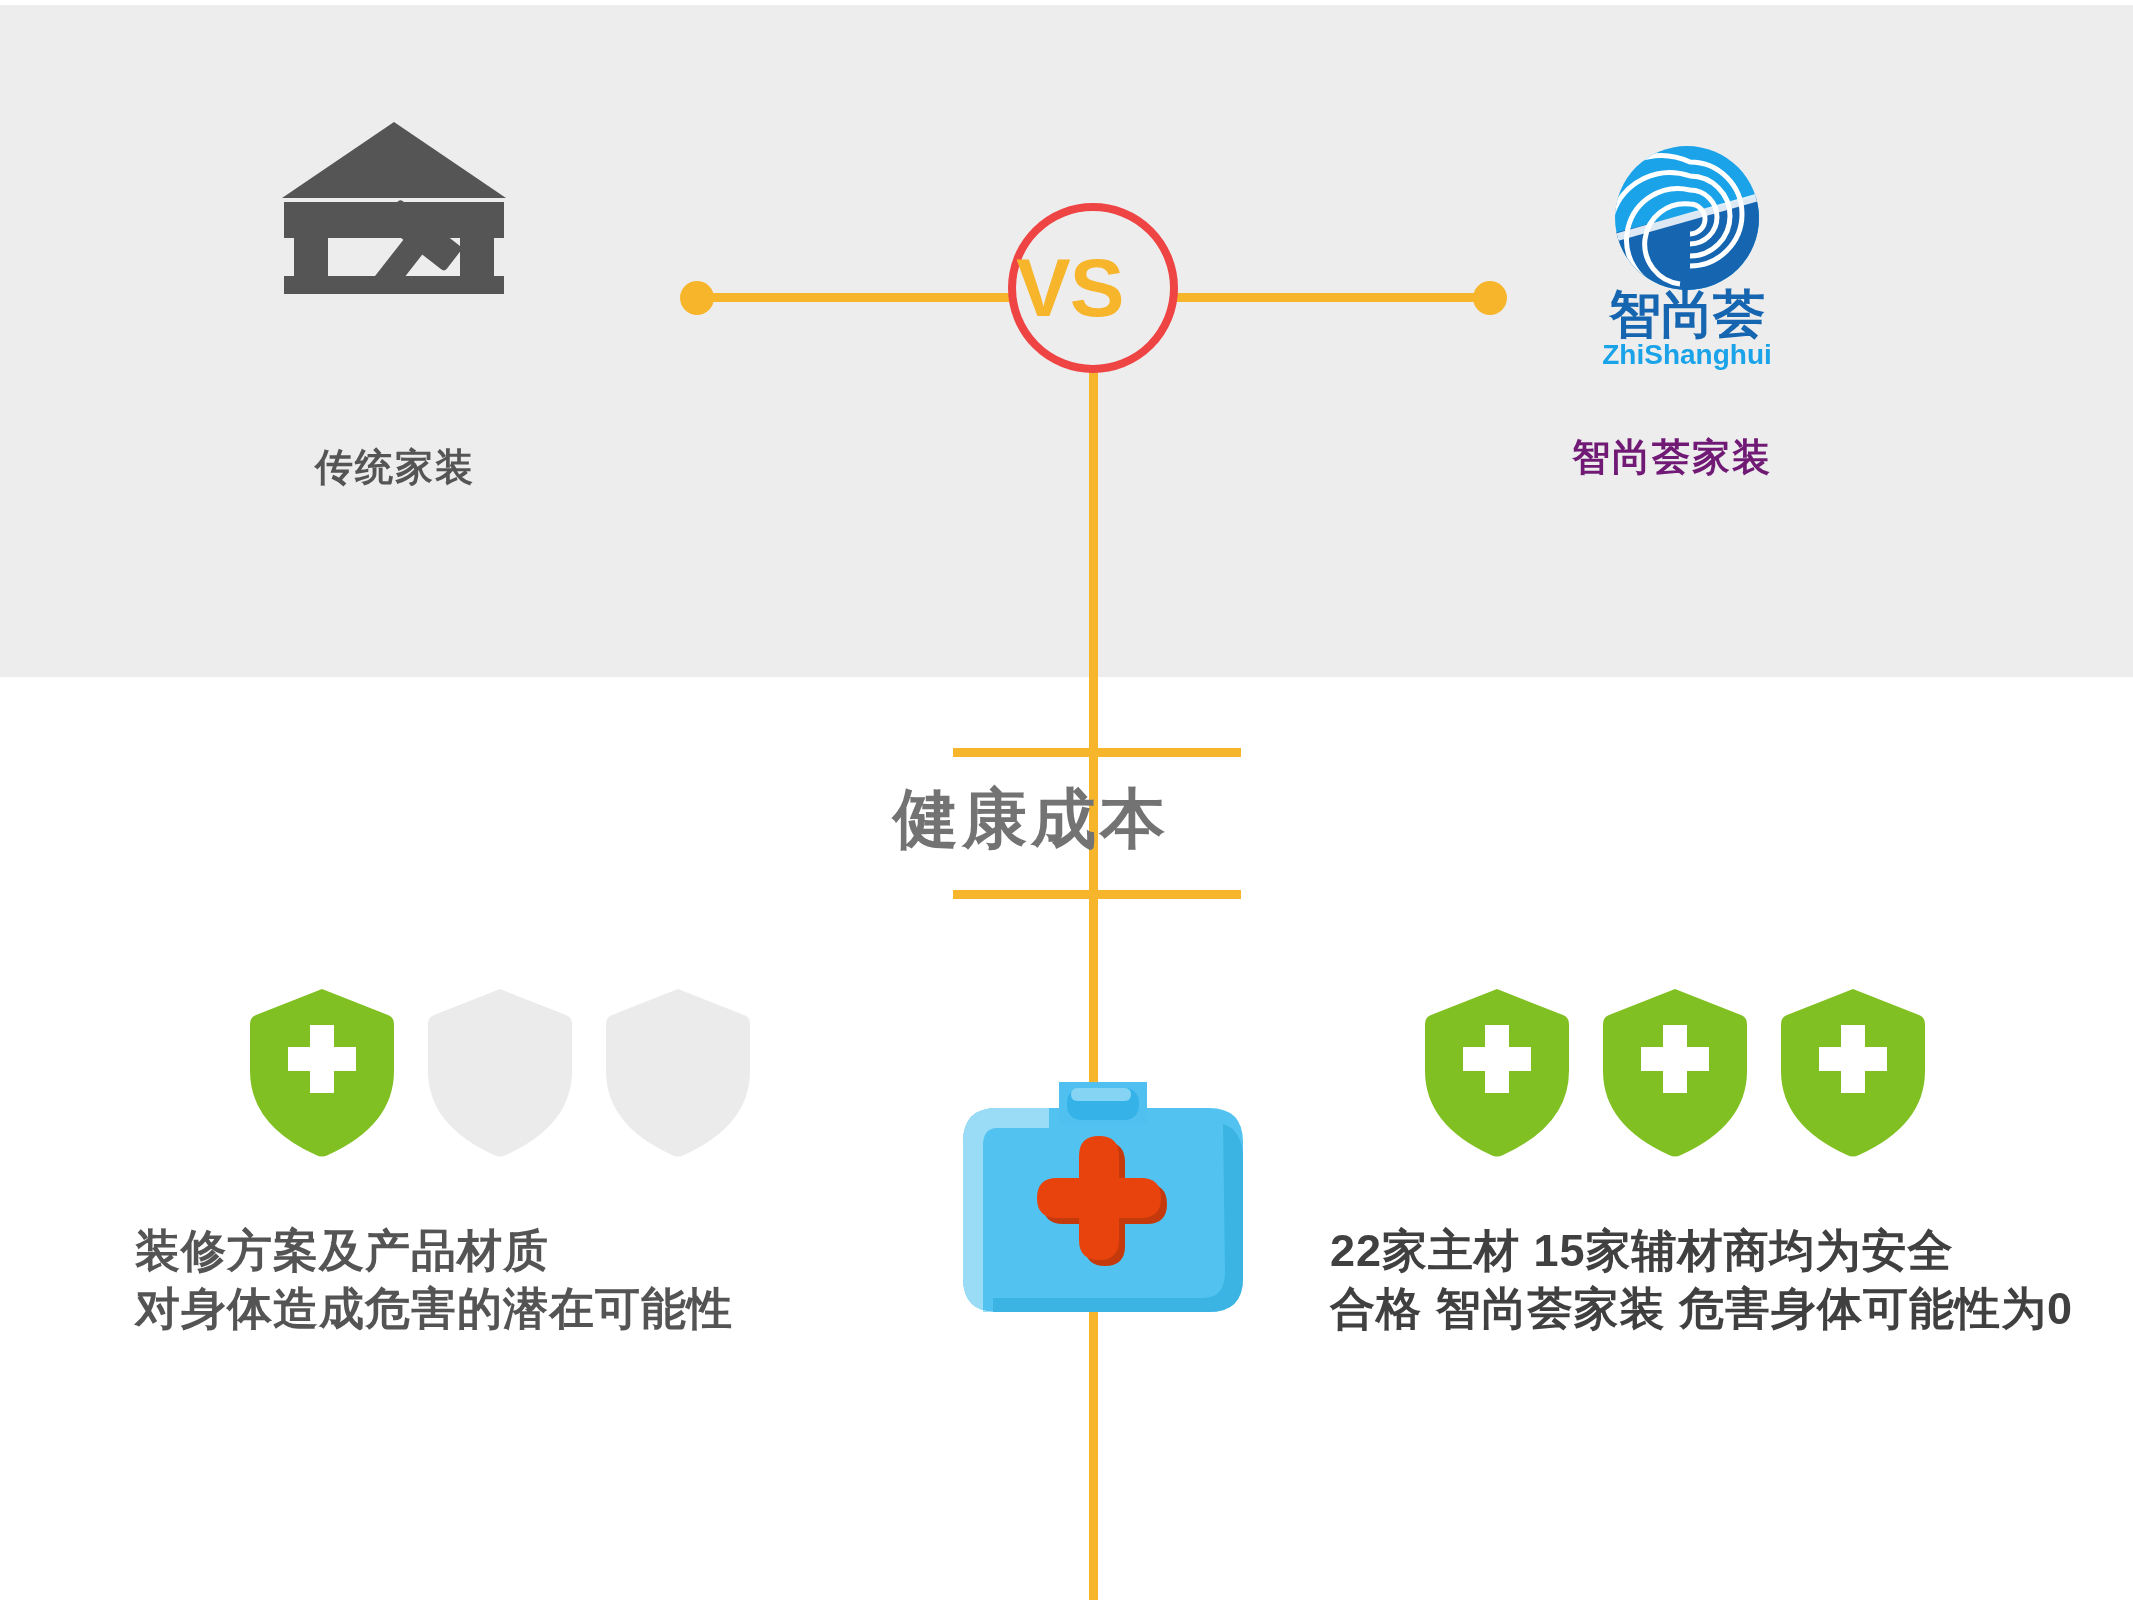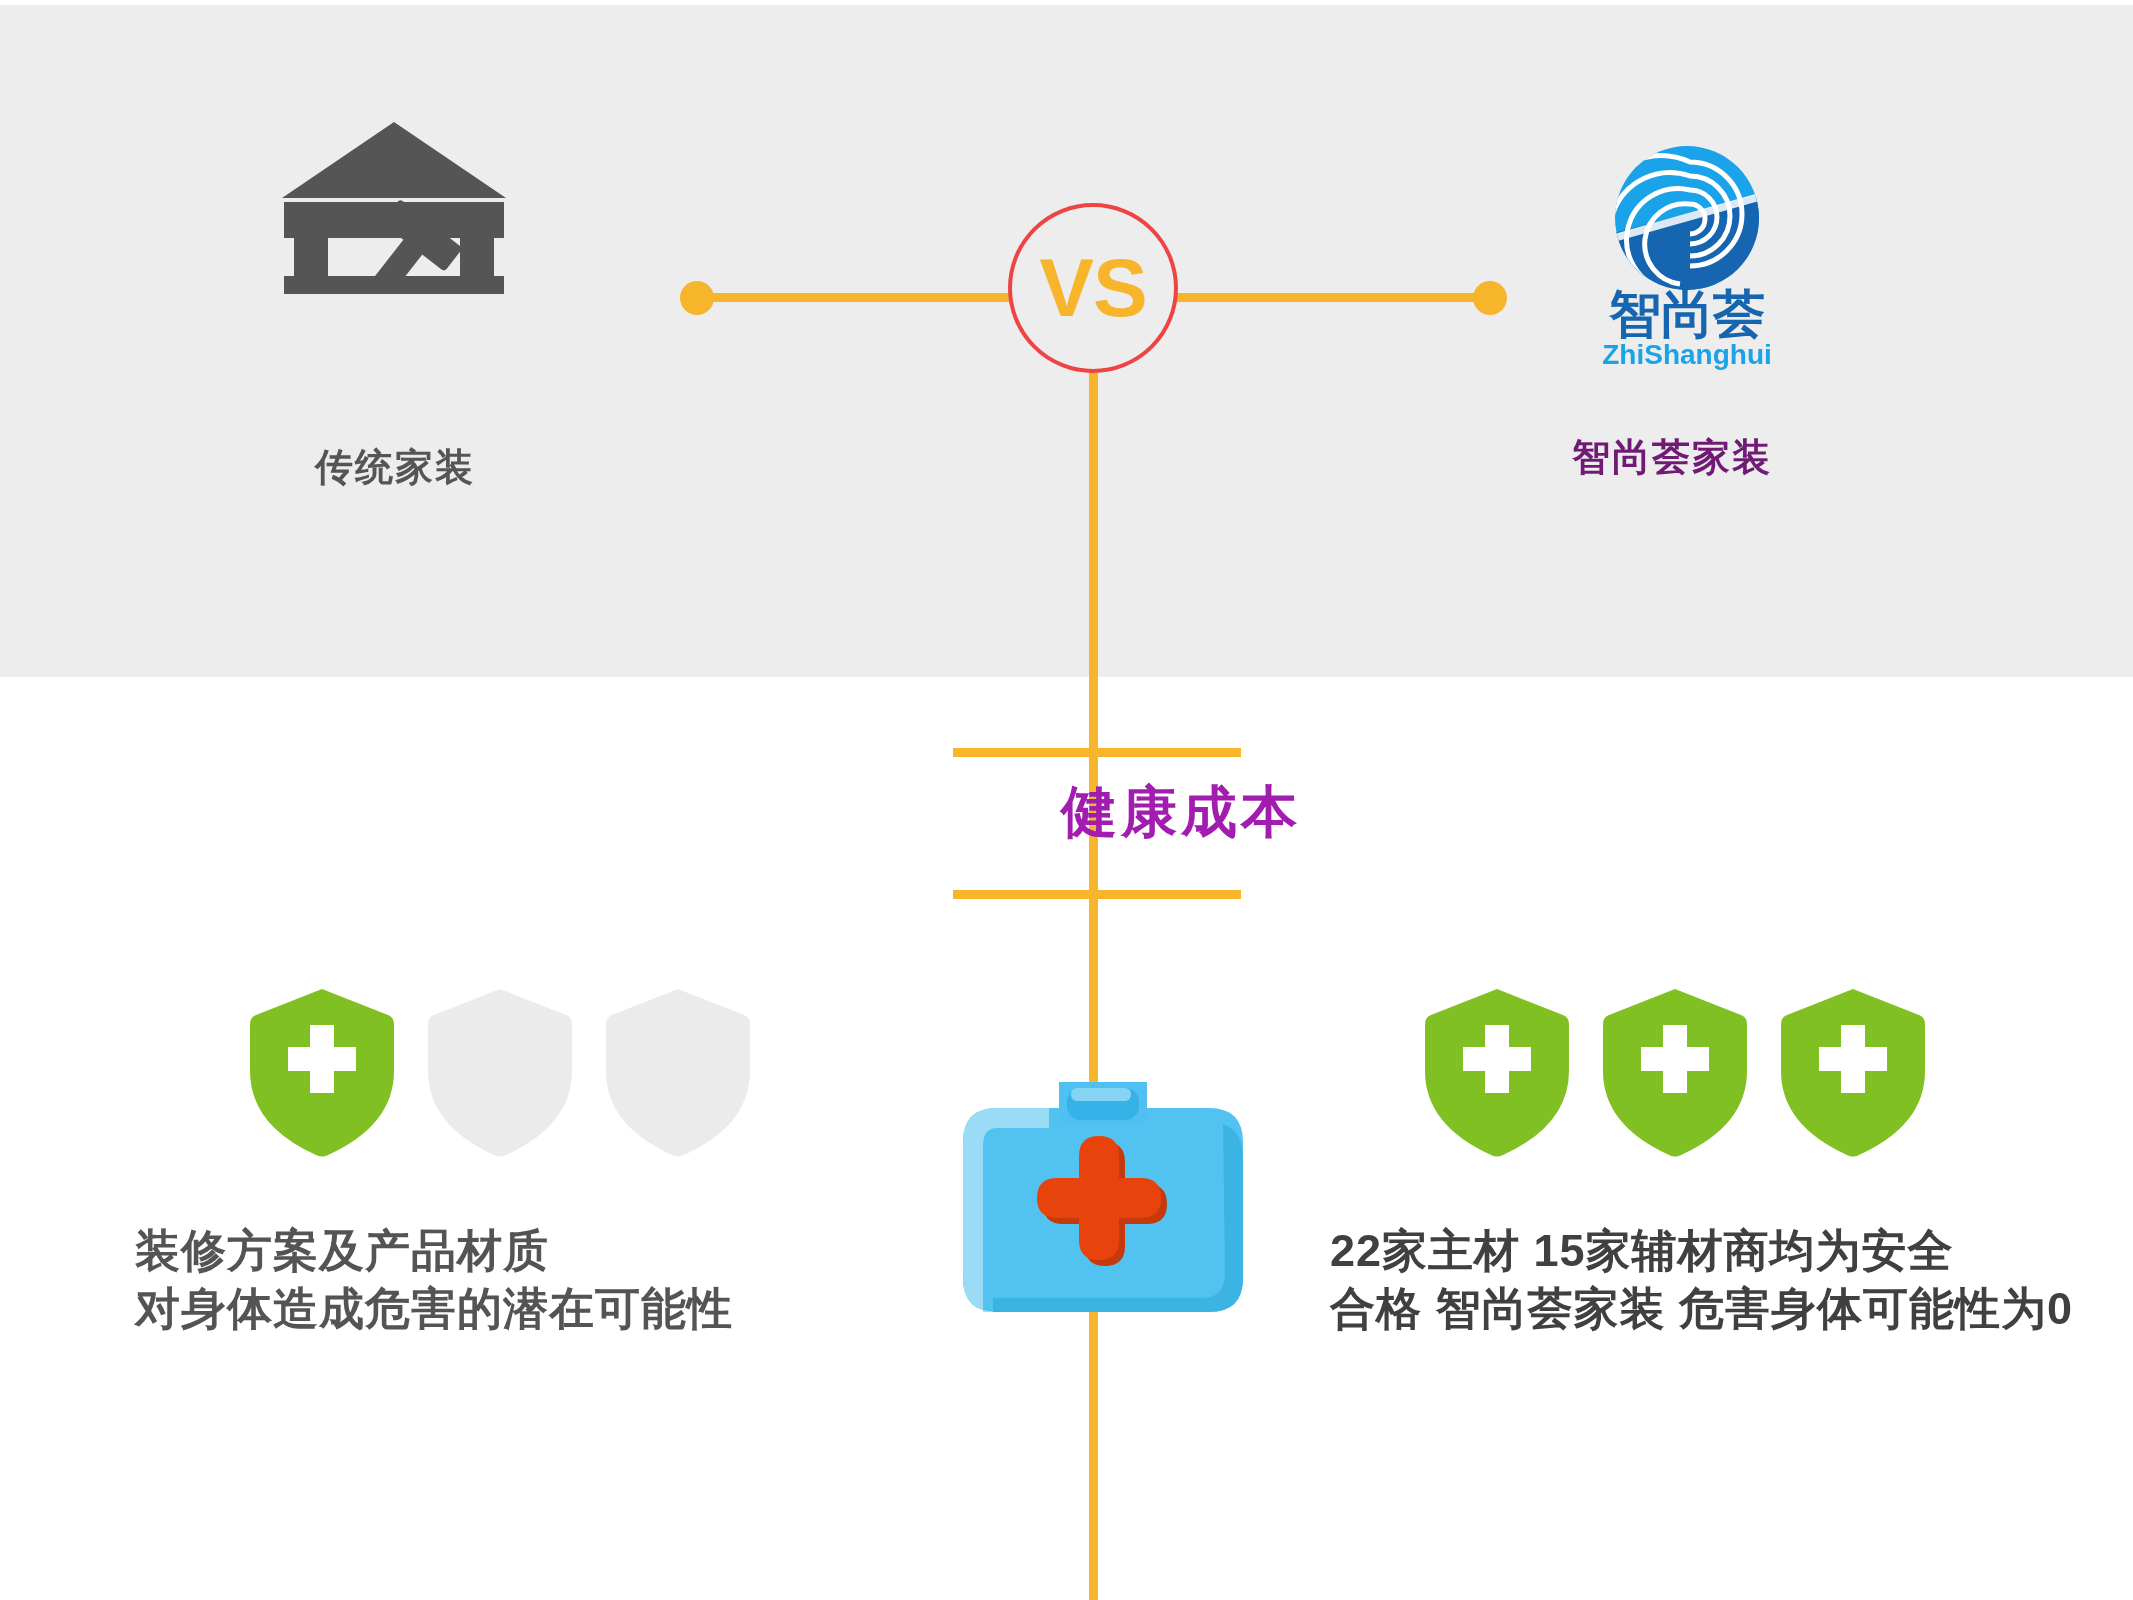--- a/index.html
+++ b/index.html
@@ -44,27 +44,26 @@
     border-radius: 50%;
     background: #f7b52c;
   }
   
   .vs-circle {
     position: absolute;
     left: 1008px;
     top: 203px;
     width: 170px;
     height: 170px;
-    border: 4px solid #ef4444;
+    border: 8px solid #ef4444;
     border-radius: 50%;
     background: #ededed;
     box-sizing: border-box;
     display: flex;
     align-items: center;
-    justify-content: center;
   }
   .vs-text {
     font-size: 82px;
     font-weight: bold;
     color: #f7b52c;
     letter-spacing: -1px;
     line-height: 1;
     user-select: none;
   }
   
@@ -111,24 +110,24 @@
     left: 953px;
     width: 288px;
     height: 9px;
     background: #f7b52c;
   }
   .section-title {
     position: absolute;
     left: 893px;
     top: 775px;
     width: 408px;
-    text-align: right;
-    font-size: 56px;
-    font-weight: bold;
-    color: #a21caf;
+    text-align: left;
+    font-size: 65px;
+    font-weight: bold;
+    color: #737373;
     letter-spacing: 4px;
     white-space: nowrap;
   }
   
   .shield-row {
     position: absolute;
     display: flex;
     gap: 30px;
   }
   .shield-row.left  { left: 248px;  top: 985px; }

